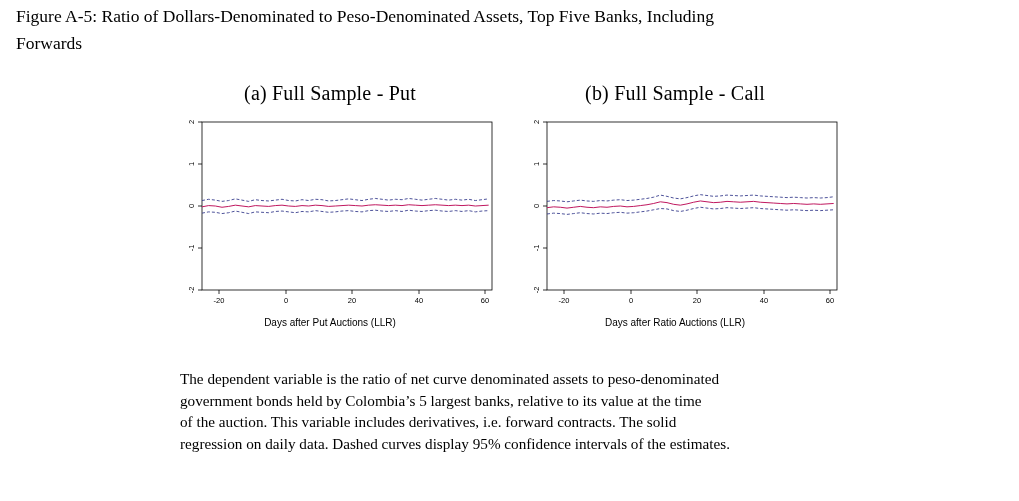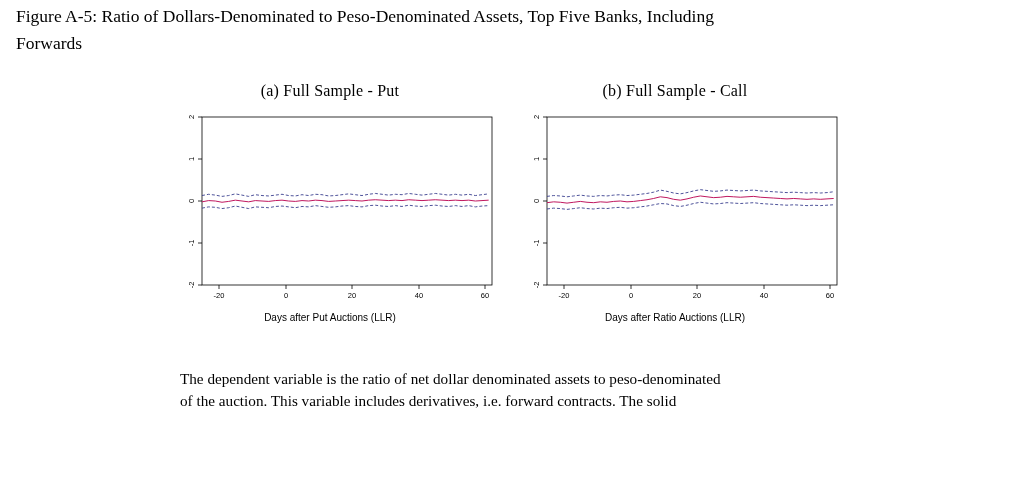--- a/index.html
+++ b/index.html
@@ -43,21 +43,21 @@
   .panel {
     position: absolute;
     top: 0;
     width: 340px;
     height: 250px;
   }
   .panel-a { left: 160px; }
   .panel-b { left: 505px; }
   .panel-title {
     text-align: center;
-    font-size: 16px;
+    font-size: 20px;
     font-family: "Liberation Serif", serif;
     margin-bottom: 12px;
     letter-spacing: 0.2px;
   }
   .plot-wrap {
     position: relative;
     width: 340px;
     height: 200px;
   }
   .plot-svg {
@@ -177,17 +177,19 @@
           <path id="b-ci-lo" fill="none" stroke="#3a3f8f" stroke-width="0.9" stroke-dasharray="3,2" d="M42.00,96.98 L48.67,96.14 L55.33,96.56 L62.00,97.40 L68.67,96.56 L75.33,95.72 L82.00,96.56 L88.67,96.98 L95.33,96.14 L102.00,96.56 L108.67,95.72 L115.33,95.30 L122.00,96.14 L128.67,95.72 L135.33,94.88 L142.00,94.04 L148.67,92.78 L155.33,91.52 L162.00,91.94 L168.67,93.62 L175.33,94.46 L182.00,93.20 L188.67,91.52 L195.33,90.26 L202.00,91.10 L208.67,91.94 L215.33,91.52 L222.00,90.68 L228.67,91.10 L235.33,91.52 L242.00,91.10 L248.67,90.68 L255.33,91.52 L262.00,91.94 L268.67,92.36 L275.33,92.78 L282.00,93.20 L288.67,92.78 L295.33,93.20 L302.00,93.62 L308.67,93.20 L315.33,93.62 L322.00,93.20 L328.67,92.78"></path>
           <path id="b-est" fill="none" stroke="#c0185f" stroke-width="1" d="M42.00,90.68 L48.67,89.84 L55.33,90.26 L62.00,91.10 L68.67,90.26 L75.33,89.42 L82.00,90.26 L88.67,90.68 L95.33,89.84 L102.00,90.26 L108.67,89.42 L115.33,89.00 L122.00,89.84 L128.67,89.42 L135.33,88.58 L142.00,87.74 L148.67,86.48 L155.33,84.80 L162.00,85.64 L168.67,87.32 L175.33,88.16 L182.00,86.90 L188.67,85.22 L195.33,83.96 L202.00,84.80 L208.67,85.64 L215.33,85.22 L222.00,84.38 L228.67,84.80 L235.33,85.22 L242.00,84.80 L248.67,84.38 L255.33,85.22 L262.00,85.64 L268.67,86.06 L275.33,86.48 L282.00,86.90 L288.67,86.48 L295.33,86.90 L302.00,87.32 L308.67,86.90 L315.33,87.32 L322.00,86.90 L328.67,86.48"></path>
         </svg>
         <div class="xaxis-label">Days after Ratio Auctions (LLR)</div>
       </div>
     </div>
 
   </div>
 
   <div class="body-text">
-    <span class="bline">The dependent variable is the ratio of net dollar denominated assets to peso-denominated</span>
+    <span class="bline">The dependent variable is the ratio of net curve denominated assets to peso-denominated</span>
+    <span class="bline">government bonds held by Colombia’s 5 largest banks, relative to its value at the time</span>
     <span class="bline">of the auction.  This variable includes derivatives, i.e.  forward contracts.  The solid</span>
+    <span class="bline">regression on daily data.  Dashed curves display 95% confidence intervals of the estimates.</span>
   </div>
 
 </div>
 
 </body></html>

